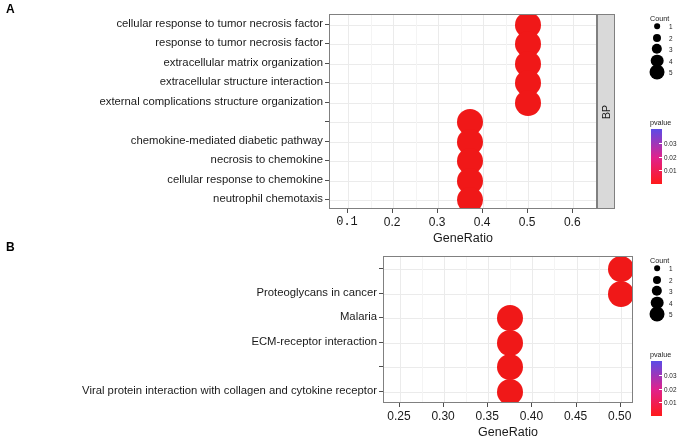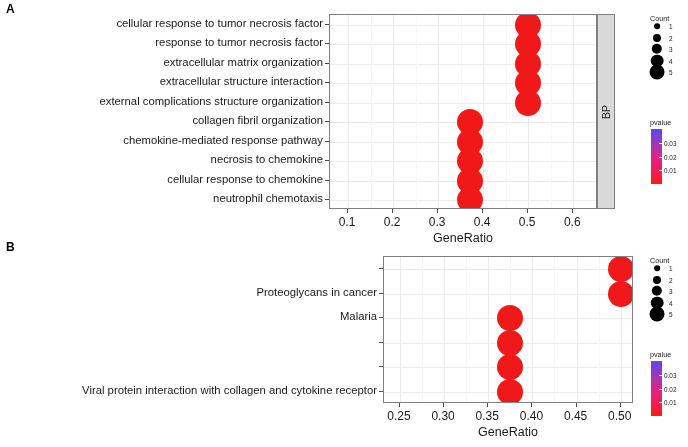--- a/index.html
+++ b/index.html
@@ -162,22 +162,21 @@
 
   <div class="panel" id="panel-a">
     <div class="panel-letter" style="left:6px; top:2px;">A</div>
 
     <div class="ylabels" id="a-ylabels" style="left: 0px; top: 14px; width: 323px; height: 195px;">
         <div class="ylab" style="top: 9.75px;">cellular response to tumor necrosis factor</div>
         <div class="ylab" style="top: 29.25px;">response to tumor necrosis factor</div>
         <div class="ylab" style="top: 48.75px;">extracellular matrix organization</div>
         <div class="ylab" style="top: 68.25px;">extracellular structure interaction</div>
         <div class="ylab" style="top: 87.75px;">external complications structure organization</div>
-        <div class="ylab" style="top: 107.25px;">collagen fibril organization</div>
-        <div class="ylab" style="top: 126.75px;">chemokine-mediated response pathway</div>
+        <div class="ylab" style="top: 126.75px;">chemokine-mediated diabetic pathway</div>
         <div class="ylab" style="top: 146.25px;">necrosis to chemokine</div>
         <div class="ylab" style="top: 165.75px;">cellular response to chemokine</div>
         <div class="ylab" style="top: 185.25px;">neutrophil chemotaxis</div>
       </div>
 
     <div class="plot" id="a-plot" style="left: 329px; top: 14px; width: 268px; height: 195px;">
         <div class="gridline-h" style="top: 10px;"></div>
         <div class="gridline-h" style="top: 29px;"></div>
         <div class="gridline-h" style="top: 49px;"></div>
         <div class="gridline-h" style="top: 68px;"></div>
@@ -210,21 +209,21 @@
         <div class="dot" title="cellular response to chemokine" style="width: 26px; height: 26px; left: 139.63px; top: 165.75px; background: rgb(240, 24, 24);"></div>
         <div class="dot" title="neutrophil chemotaxis" style="width: 26px; height: 26px; left: 139.63px; top: 185.25px; background: rgb(240, 24, 24);"></div>
       </div>
 
     <div class="strip" id="a-strip" style="left: 597px; top: 14px; width: 18px; height: 195px;">
       <span class="strip-label">BP</span>
     </div>
 
     <div id="a-xaxis">
         <div class="xtick" style="left: 347px; top: 209px;"></div>
-        <div class="xticklabel" style="left: 347.017px; top: 215px;">0.1</div>
+        <div class="xticklabel" style="left: 347.017px; top: 215px; font-family: Liberation Mono, monospace;">0.1</div>
         <div class="xtick" style="left: 392px; top: 209px;"></div>
         <div class="xticklabel" style="left: 392.059px; top: 215px;">0.2</div>
         <div class="xtick" style="left: 437px; top: 209px;"></div>
         <div class="xticklabel" style="left: 437.101px; top: 215px;">0.3</div>
         <div class="xtick" style="left: 482px; top: 209px;"></div>
         <div class="xticklabel" style="left: 482.143px; top: 215px;">0.4</div>
         <div class="xtick" style="left: 527px; top: 209px;"></div>
         <div class="xticklabel" style="left: 527.185px; top: 215px;">0.5</div>
         <div class="xtick" style="left: 572px; top: 209px;"></div>
         <div class="xticklabel" style="left: 572.227px; top: 215px;">0.6</div>
@@ -266,20 +265,21 @@
       <div class="ytick" style="left: 325px; top: 179.75px;"></div>
       <div class="ytick" style="left: 325px; top: 199.25px;"></div>
     </div>
 
   <div class="panel" id="panel-b">
     <div class="panel-letter" style="left:6px; top:2px;">B</div>
 
     <div class="ylabels" id="b-ylabels" style="left: 0px; top: 18px; width: 377px; height: 147px;">
         <div class="ylab" style="top: 36.75px;">Proteoglycans in cancer</div>
         <div class="ylab" style="top: 61.25px;">Malaria</div>
+        <div class="ylab" style="top: 85.75px;">ECM-receptor interaction</div>
         <div class="ylab" style="top: 134.75px;">Viral protein interaction with collagen and cytokine receptor</div>
       </div>
 
     <div class="plot" id="b-plot" style="left: 383px; top: 18px; width: 250px; height: 147px;">
         <div class="gridline-h" style="top: 12px;"></div>
         <div class="gridline-h" style="top: 37px;"></div>
         <div class="gridline-h" style="top: 61px;"></div>
         <div class="gridline-h" style="top: 86px;"></div>
         <div class="gridline-h" style="top: 110px;"></div>
         <div class="gridline-h" style="top: 135px;"></div>

